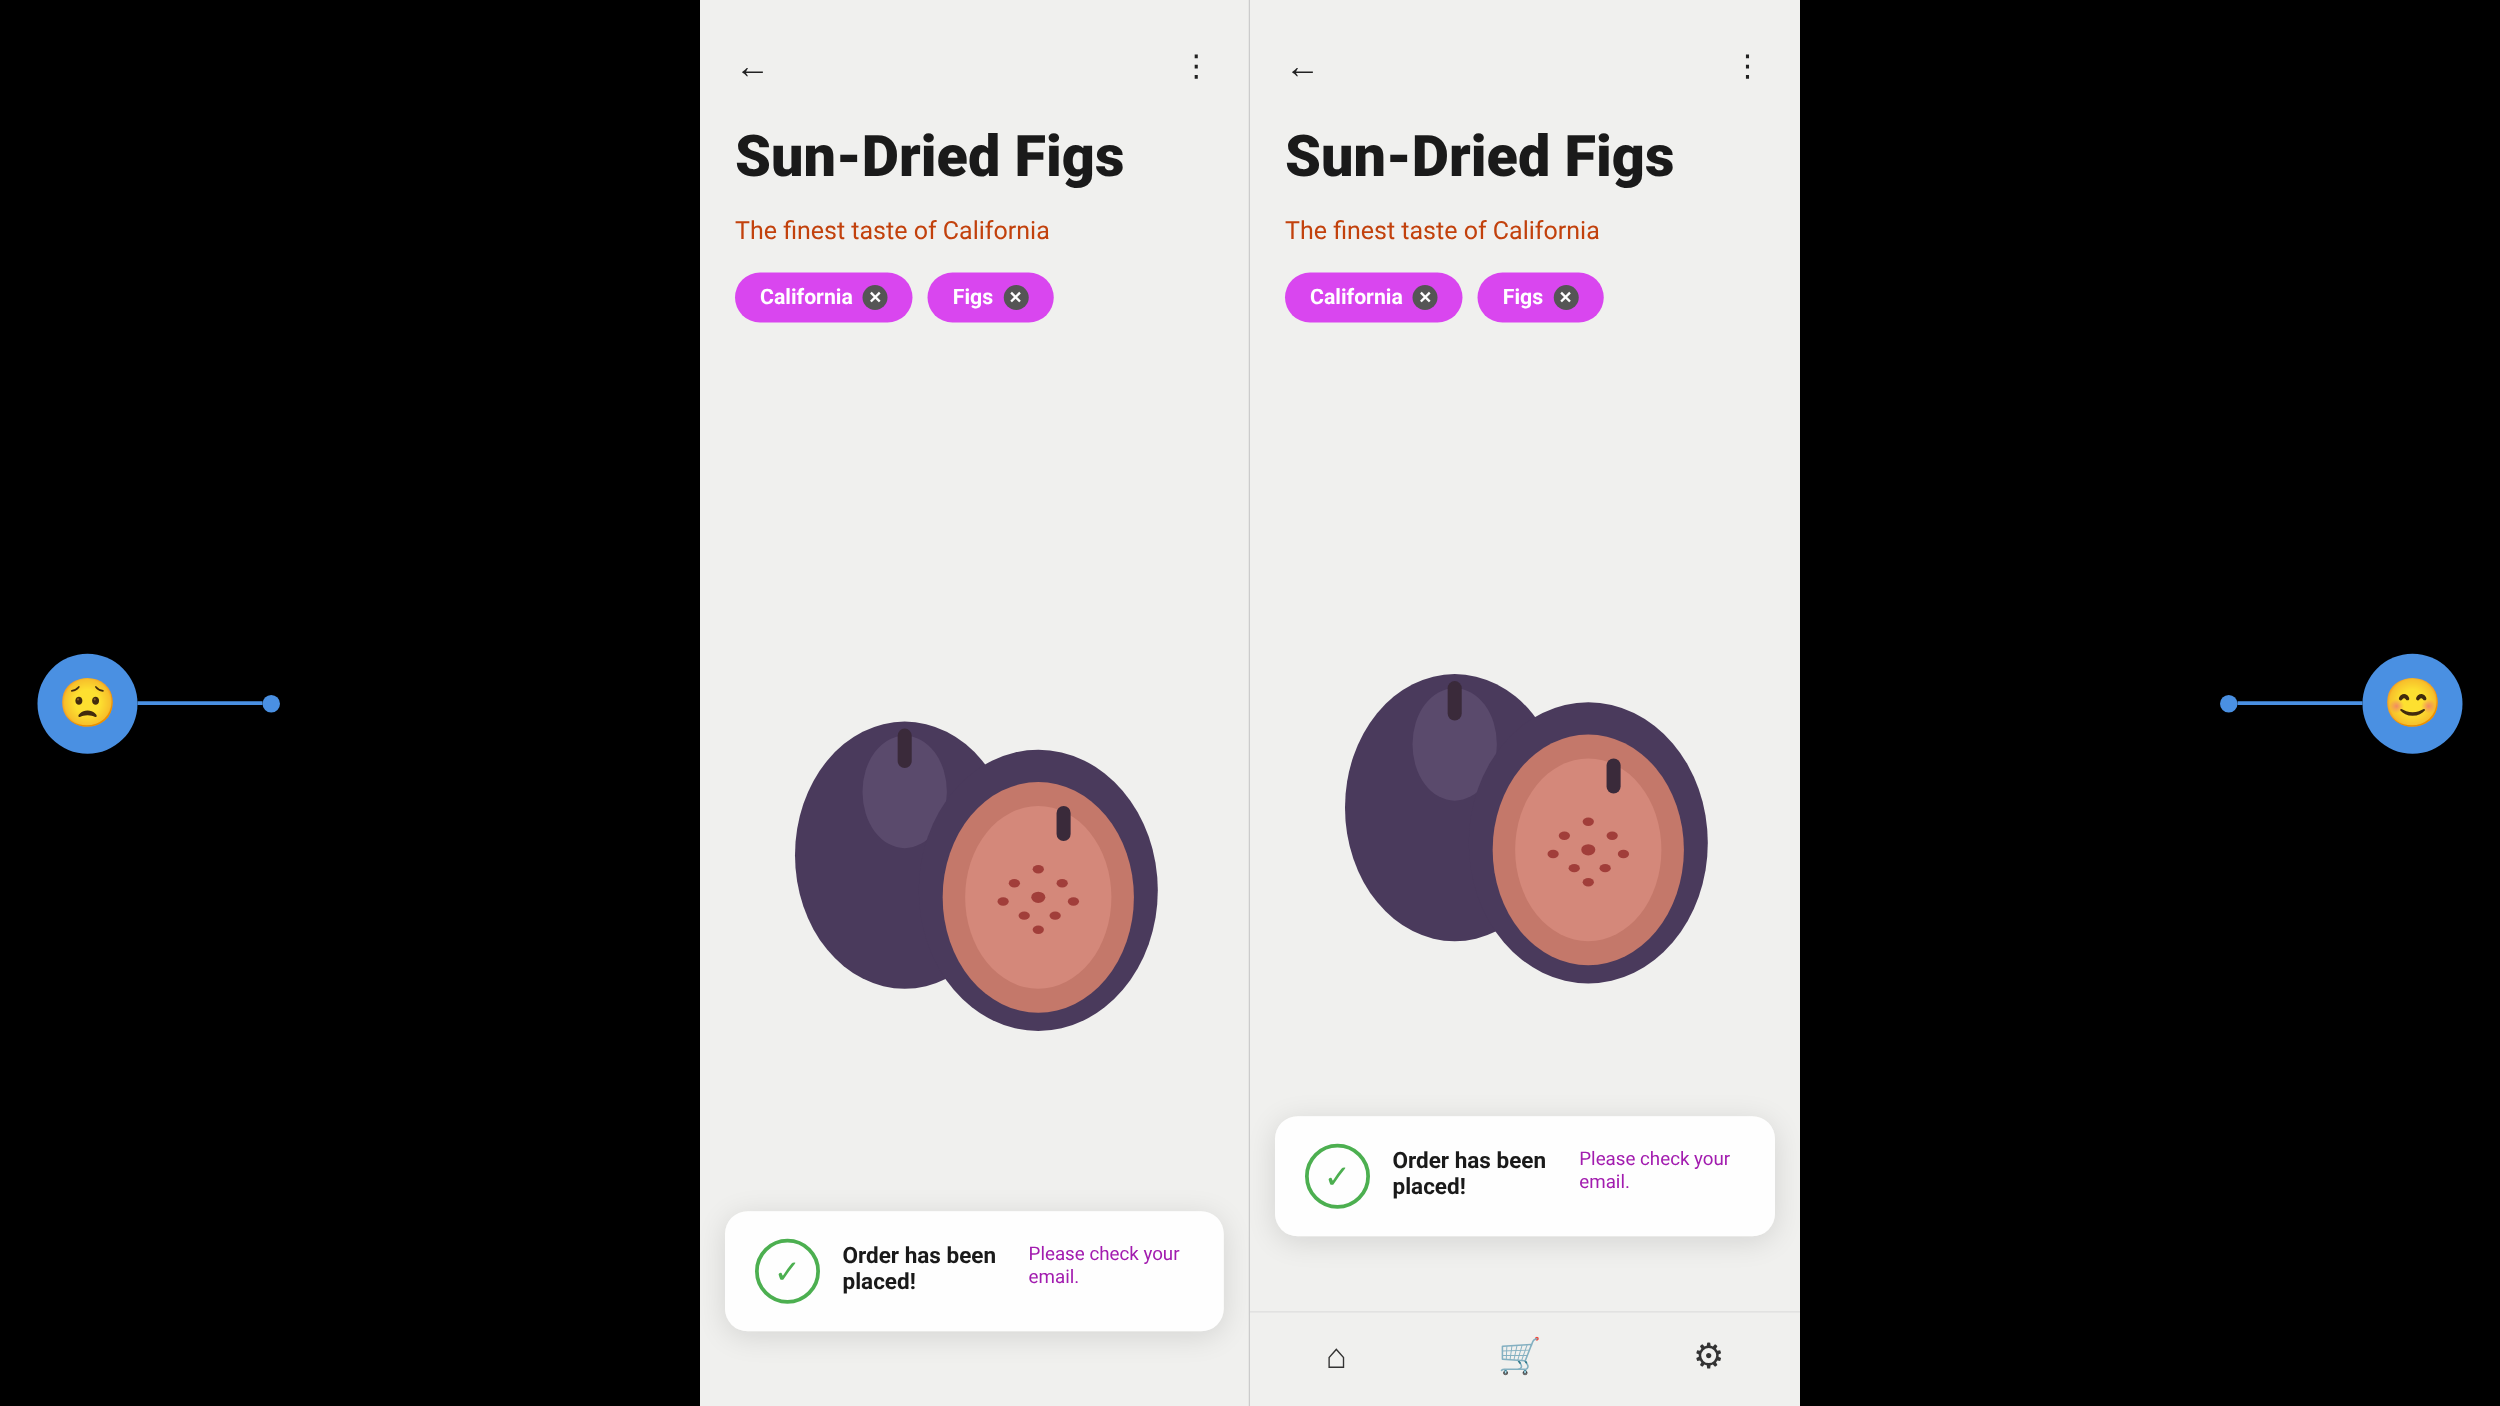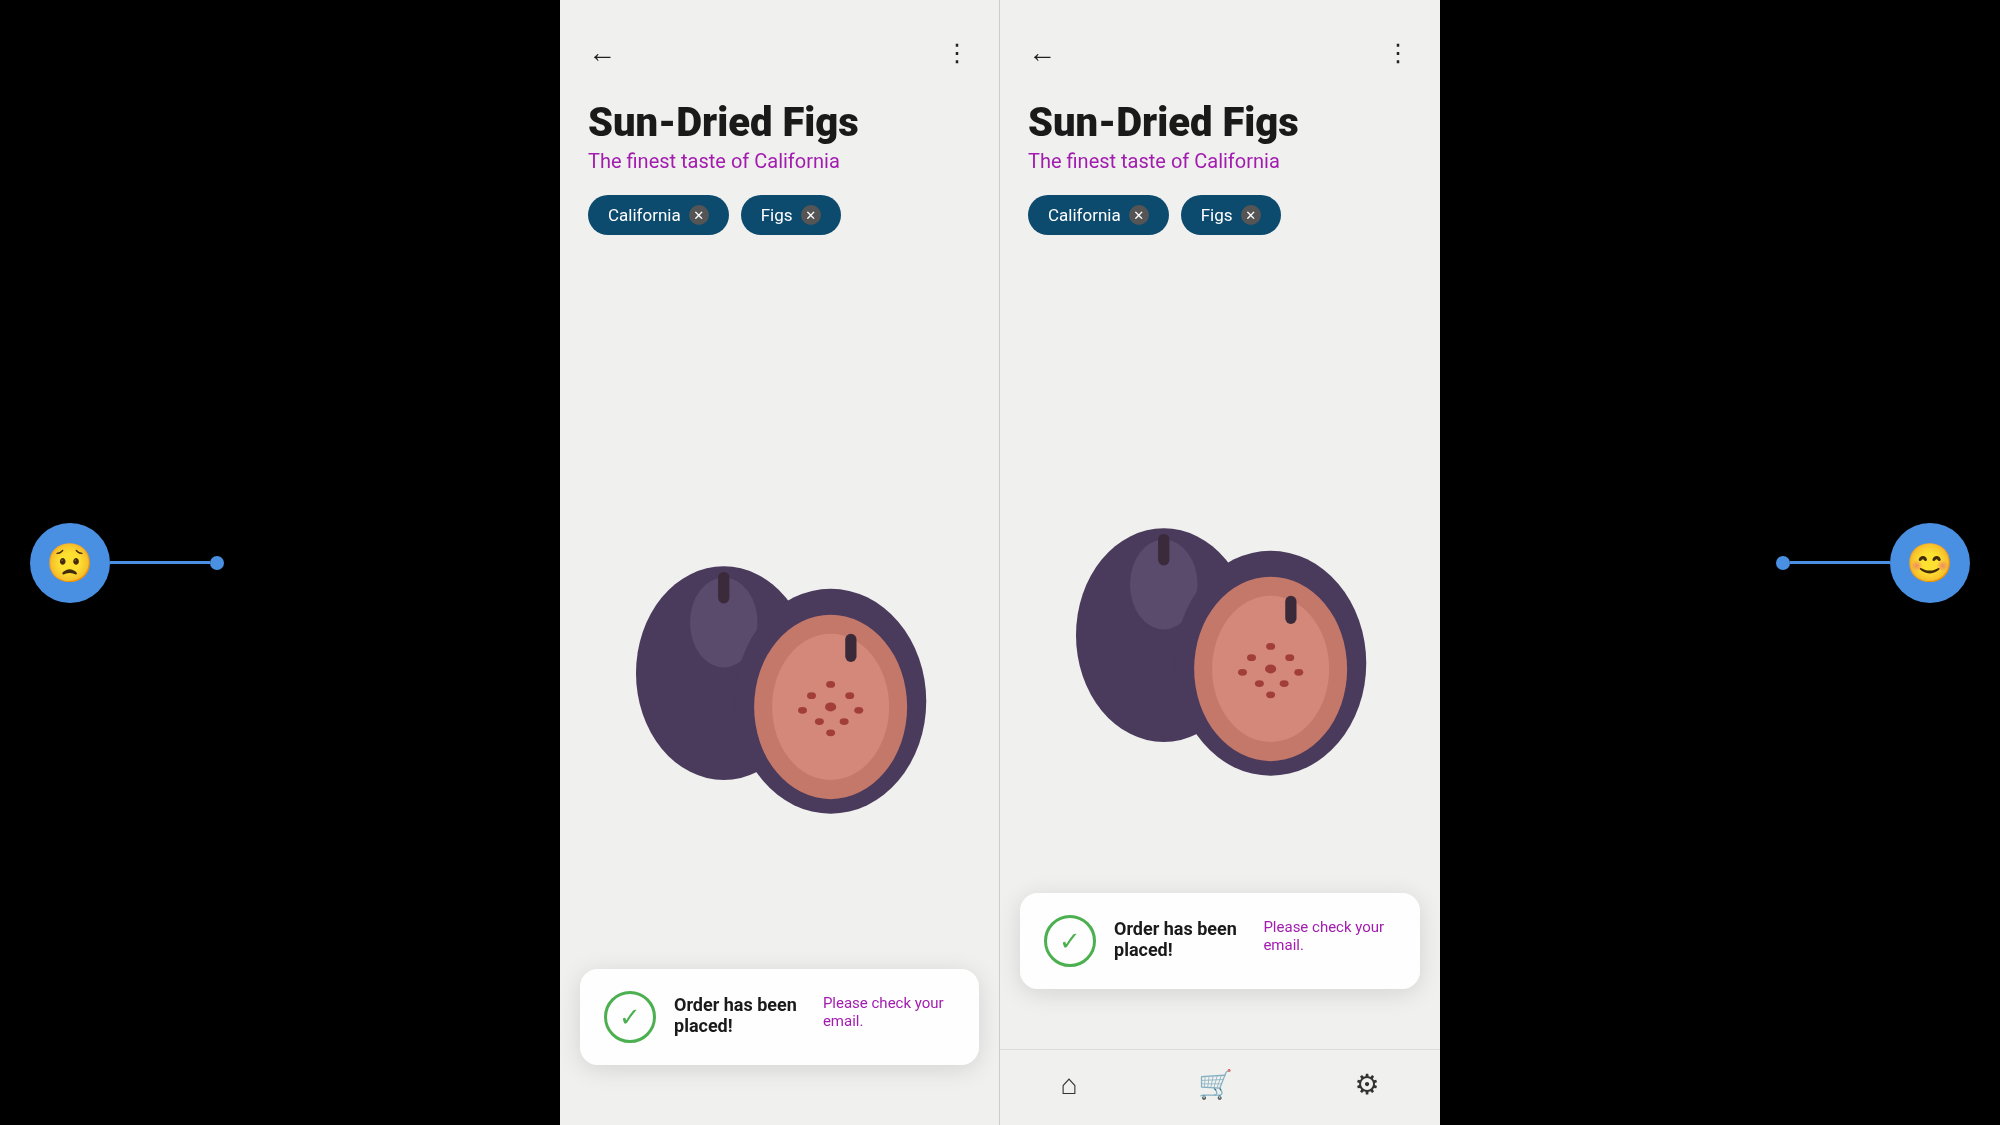--- a/index.html
+++ b/index.html
@@ -116,49 +116,49 @@
 
     
     .content {
       padding: 16px 28px 0;
       flex: 1;
       display: flex;
       flex-direction: column;
     }
 
     .product-title {
-      font-size: 40px;
+      font-size: 46px;
       font-weight: 900;
       color: #1a1a1a;
       line-height: 1.1;
-      margin-bottom: 4px;
+      margin-bottom: 20px;
     }
 
     .product-subtitle {
       font-size: 20px;
-      color: #a21caf;
+      color: #c2410c;
       margin-bottom: 22px;
       font-weight: 400;
     }
 
     
     .tags {
       display: flex;
       gap: 12px;
       margin-bottom: 20px;
       flex-wrap: wrap;
     }
 
     .tag {
-      background: #0c4a6e;
+      background: #d946ef;
       color: #fff;
       border-radius: 50px;
       padding: 10px 20px;
       font-size: 17px;
-      font-weight: 400;
+      font-weight: 700;
       display: flex;
       align-items: center;
       gap: 8px;
       cursor: pointer;
     }
 
     .tag-x {
       background: #555;
       border-radius: 50%;
       width: 20px;

